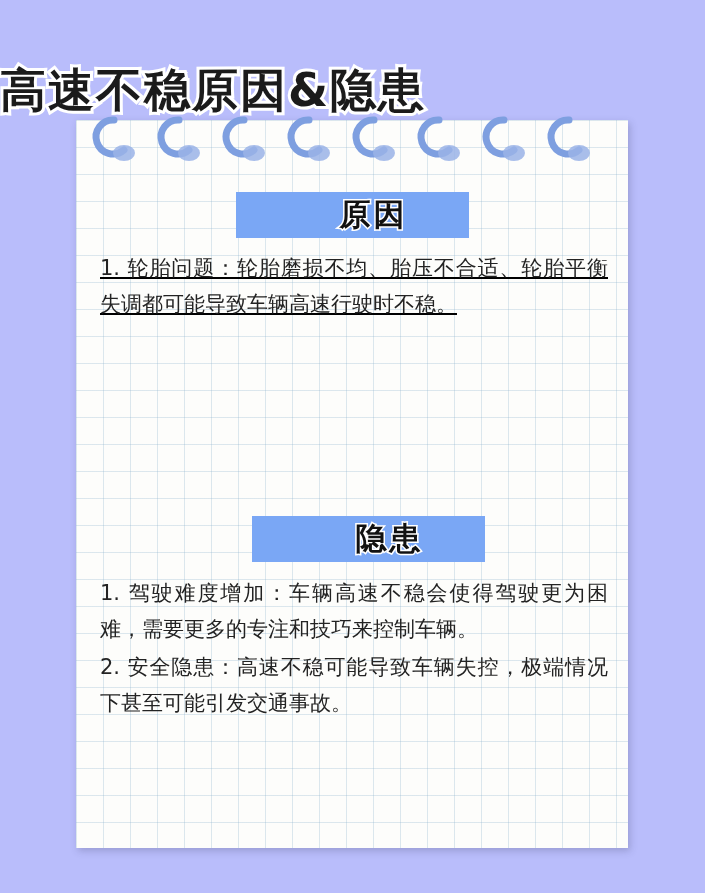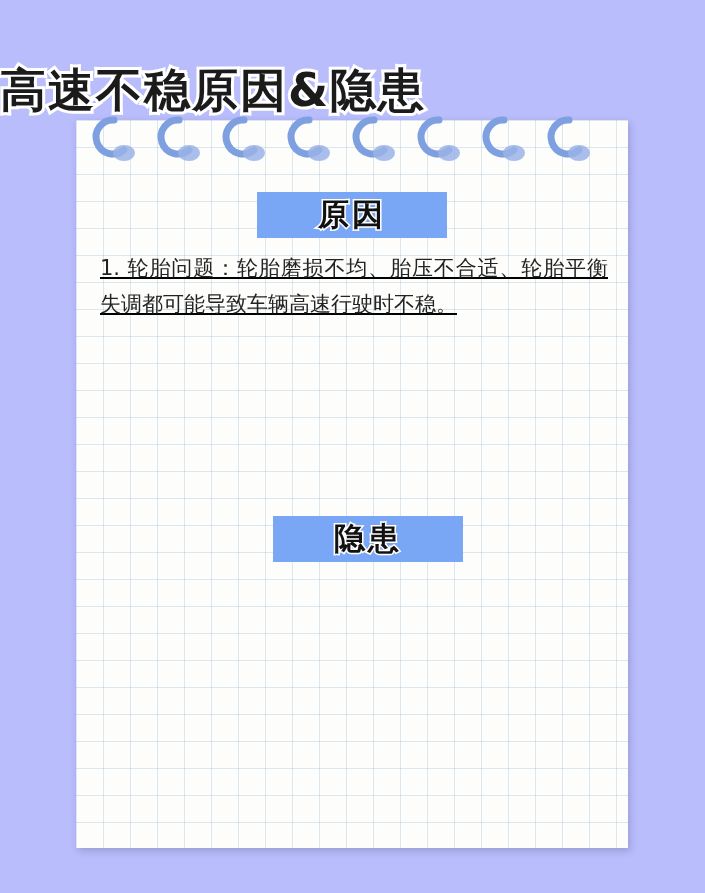--- a/index.html
+++ b/index.html
@@ -79,20 +79,21 @@
     display: flex;
     align-items: center;
     justify-content: center;
     color: #111;
     font-size: 31px;
     font-weight: bold;
     letter-spacing: 3px;
     font-family: "DejaVu Sans", sans-serif;
     -webkit-text-stroke: 3px #ffffff;
     paint-order: stroke fill;
+    padding-left: 43px;
   }
   .banner-wrap-1 { position: absolute; top: 72px; left: 0; width: 552px; }
   .banner-wrap-2 { position: absolute; top: 396px; left: 0; width: 584px; }
 
   .body-list {
     position: absolute;
     left: 24px;
     width: 508px;
     margin: 0;
     padding: 0;
@@ -129,20 +130,22 @@
 
     <ul class="body-list list-reasons">
       <li>1. 轮胎问题：轮胎磨损不均、胎压不合适、轮胎平衡失调都可能导致车辆高速行驶时不稳。</li>
     </ul>
 
     <div class="banner-wrap-2">
       <div class="section-banner">隐患</div>
     </div>
 
     <ul class="body-list list-risks">
+      <li>1. 驾驶难度增加：车辆高速不稳会使得驾驶更为困难，需要更多的专注和技巧来控制车辆。</li>
+      <li>2. 安全隐患：高速不稳可能导致车辆失控，极端情况下甚至可能引发交通事故。</li>
     </ul>
 
   </div>
 </div>
 
 <svg class="rings" viewBox="0 0 552 70" xmlns="http://www.w3.org/2000/svg">
   <g fill="none" stroke="#7e9fe0" stroke-width="7" stroke-linecap="round">
     <path d="M38 16 a17 17 0 1 0 10 30"></path>
     <path d="M103 16 a17 17 0 1 0 10 30"></path>
     <path d="M168 16 a17 17 0 1 0 10 30"></path>

